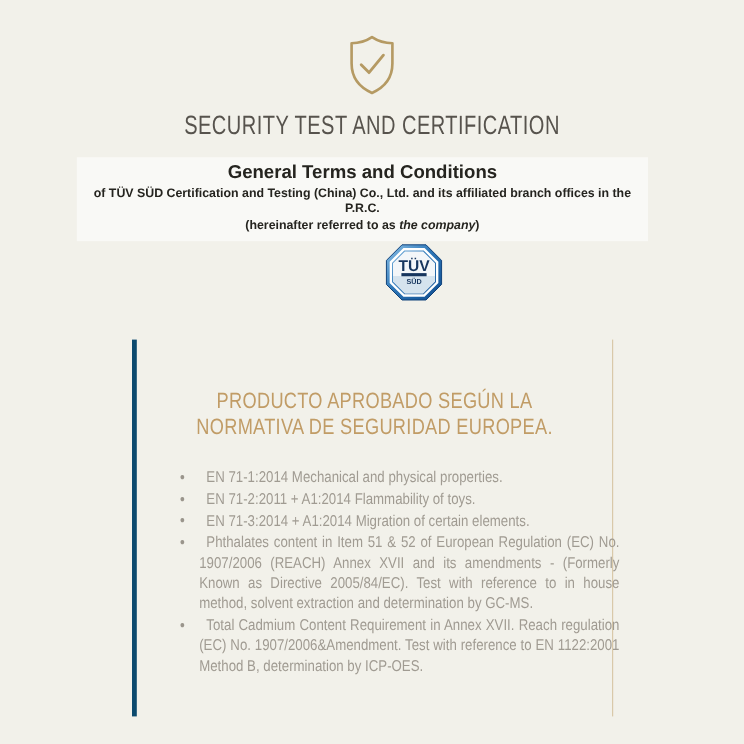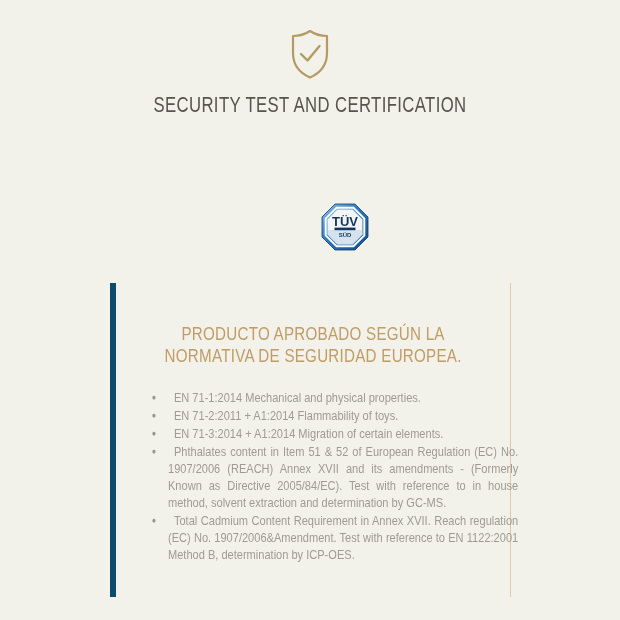--- a/index.html
+++ b/index.html
@@ -64,21 +64,21 @@
   .tuv-wrap {
     position: absolute; top: 203px; left: 0;
     width: 620px; text-align: center; padding-left: 35px;
   }
 
   
   .cert-box {
     position: absolute;
     top: 283px; left: 110px;
     width: 401px; height: 314px;
-    border-left: 6px solid #0c4a6e;
+    border-left: 4px solid #0c4a6e;
     border-right: 1px solid #d9c9a9;
     box-sizing: border-box;
   }
   .cert-heading {
     margin-top: 40px;
     text-align: center;
     color: #c19c66;
     font-size: 18.5px;
     line-height: 1.18;
     letter-spacing: 0.3px;
@@ -126,20 +126,25 @@
     <svg width="48" height="54" viewBox="0 0 48 54" aria-hidden="true">
       <path d="M24 4 C19.5 7 13 9 7 9 L7 26 C7 39.5 15 46.5 24 50.5 C33 46.5 41 39.5 41 26 L41 9 C35 9 28.5 7 24 4 Z" fill="none" stroke="#b59a63" stroke-width="2.2" stroke-linejoin="round"></path>
       <polyline points="15,27 21.5,33.5 33.5,19" fill="none" stroke="#b59a63" stroke-width="2.4" stroke-linecap="round" stroke-linejoin="round"></polyline>
     </svg>
   </div>
 
   <div class="page-title">
     <span class="squeeze">SECURITY TEST AND CERTIFICATION</span>
   </div>
 
+  <div class="terms-band">
+    <div class="terms-heading">General Terms and Conditions</div>
+    <div class="terms-subline">of TÜV SÜD Certification and Testing (China) Co., Ltd. and its affiliated branch offices in the P.R.C.</div>
+    <div class="terms-hereinafter"><span>(hereinafter referred to as </span><span class="it">the company</span><span>)</span></div>
+  </div>
 
   <div class="tuv-wrap">
     <svg width="48" height="48" viewBox="0 0 48 48" aria-hidden="true">
       <defs>
         <linearGradient id="lgOct" x1="0" y1="0" x2="1" y2="1">
           <stop offset="0" stop-color="#8ec3e8"></stop>
           <stop offset="0.45" stop-color="#2e77b8"></stop>
           <stop offset="1" stop-color="#0f4c8f"></stop>
         </linearGradient>
         <clipPath id="clipInner">

